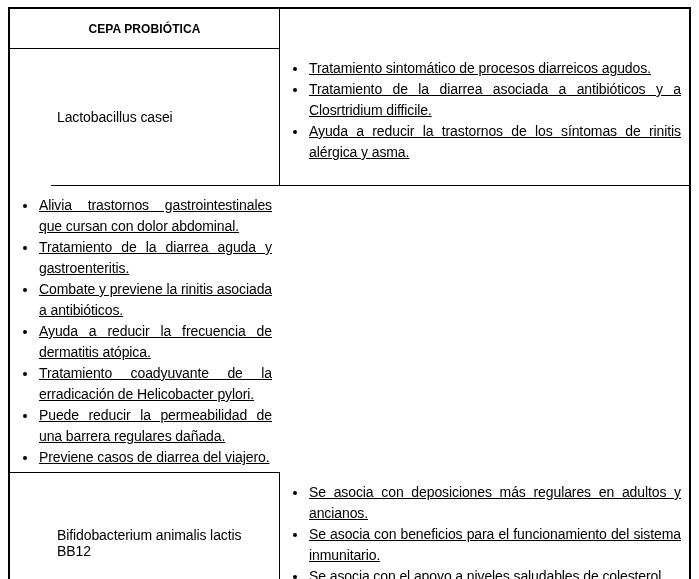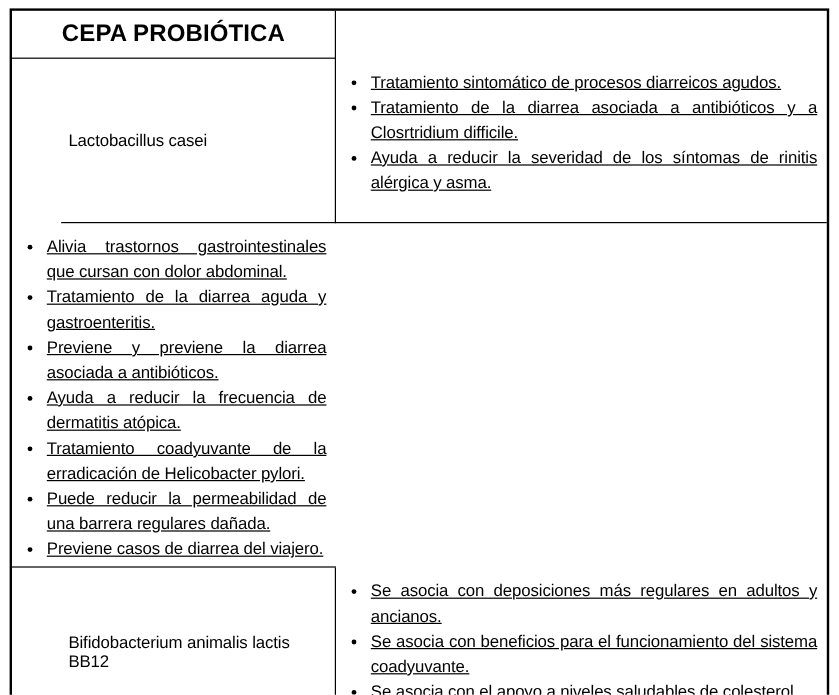--- a/index.html
+++ b/index.html
@@ -24,21 +24,21 @@
     padding: 6px;
   }
   .col1 {
     border-right: 1px solid #000000;
   }
   .trow:not(:last-child) .cell {
     border-bottom: 1px solid #000000;
   }
   .header-cell {
     font-weight: bold;
-    font-size: 20px;
+    font-size: 12px;
     text-align: center;
     display: flex;
     align-items: center;
     justify-content: center;
     min-height: 40px;
     letter-spacing: 0.1px;
   }
   .strain-cell {
     display: flex;
     align-items: center;
@@ -75,43 +75,43 @@
   <div class="trow">
     <div class="cell col1 header-cell">CEPA PROBIÓTICA</div>
   </div>
 
   <div class="trow row-1">
     <div class="cell col1 strain-cell">Lactobacillus casei</div>
     <div class="cell benefits-cell">
       <ul class="benefits-list">
         <li>Tratamiento sintomático de procesos diarreicos agudos.</li>
         <li>Tratamiento de la diarrea asociada a antibióticos y a Closrtridium difficile.</li>
-        <li>Ayuda a reducir la severidad de los síntomas de rinitis alérgica y asma.</li>
+        <li>Ayuda a reducir la trastornos de los síntomas de rinitis alérgica y asma.</li>
       </ul>
     </div>
   </div>
 
   <div class="trow row-2">
     <div class="cell benefits-cell">
       <ul class="benefits-list">
         <li>Alivia trastornos gastrointestinales que cursan con dolor abdominal.</li>
         <li>Tratamiento de la diarrea aguda y gastroenteritis.</li>
-        <li>Previene y previene la diarrea asociada a antibióticos.</li>
+        <li>Combate y previene la rinitis asociada a antibióticos.</li>
         <li>Ayuda a reducir la frecuencia de dermatitis atópica.</li>
         <li>Tratamiento coadyuvante de la erradicación de Helicobacter pylori.</li>
         <li>Puede reducir la permeabilidad de una barrera regulares dañada.</li>
         <li>Previene casos de diarrea del viajero.</li>
       </ul>
     </div>
   </div>
 
   <div class="trow row-3">
     <div class="cell col1 strain-cell">Bifidobacterium animalis lactis BB12</div>
     <div class="cell benefits-cell">
       <ul class="benefits-list">
         <li>Se asocia con deposiciones más regulares en adultos y ancianos.</li>
-        <li>Se asocia con beneficios para el funcionamiento del sistema coadyuvante.</li>
+        <li>Se asocia con beneficios para el funcionamiento del sistema inmunitario.</li>
         <li>Se asocia con el apoyo a niveles saludables de colesterol.</li>
       </ul>
     </div>
   </div>
 
 </div>
 
 </body></html>

